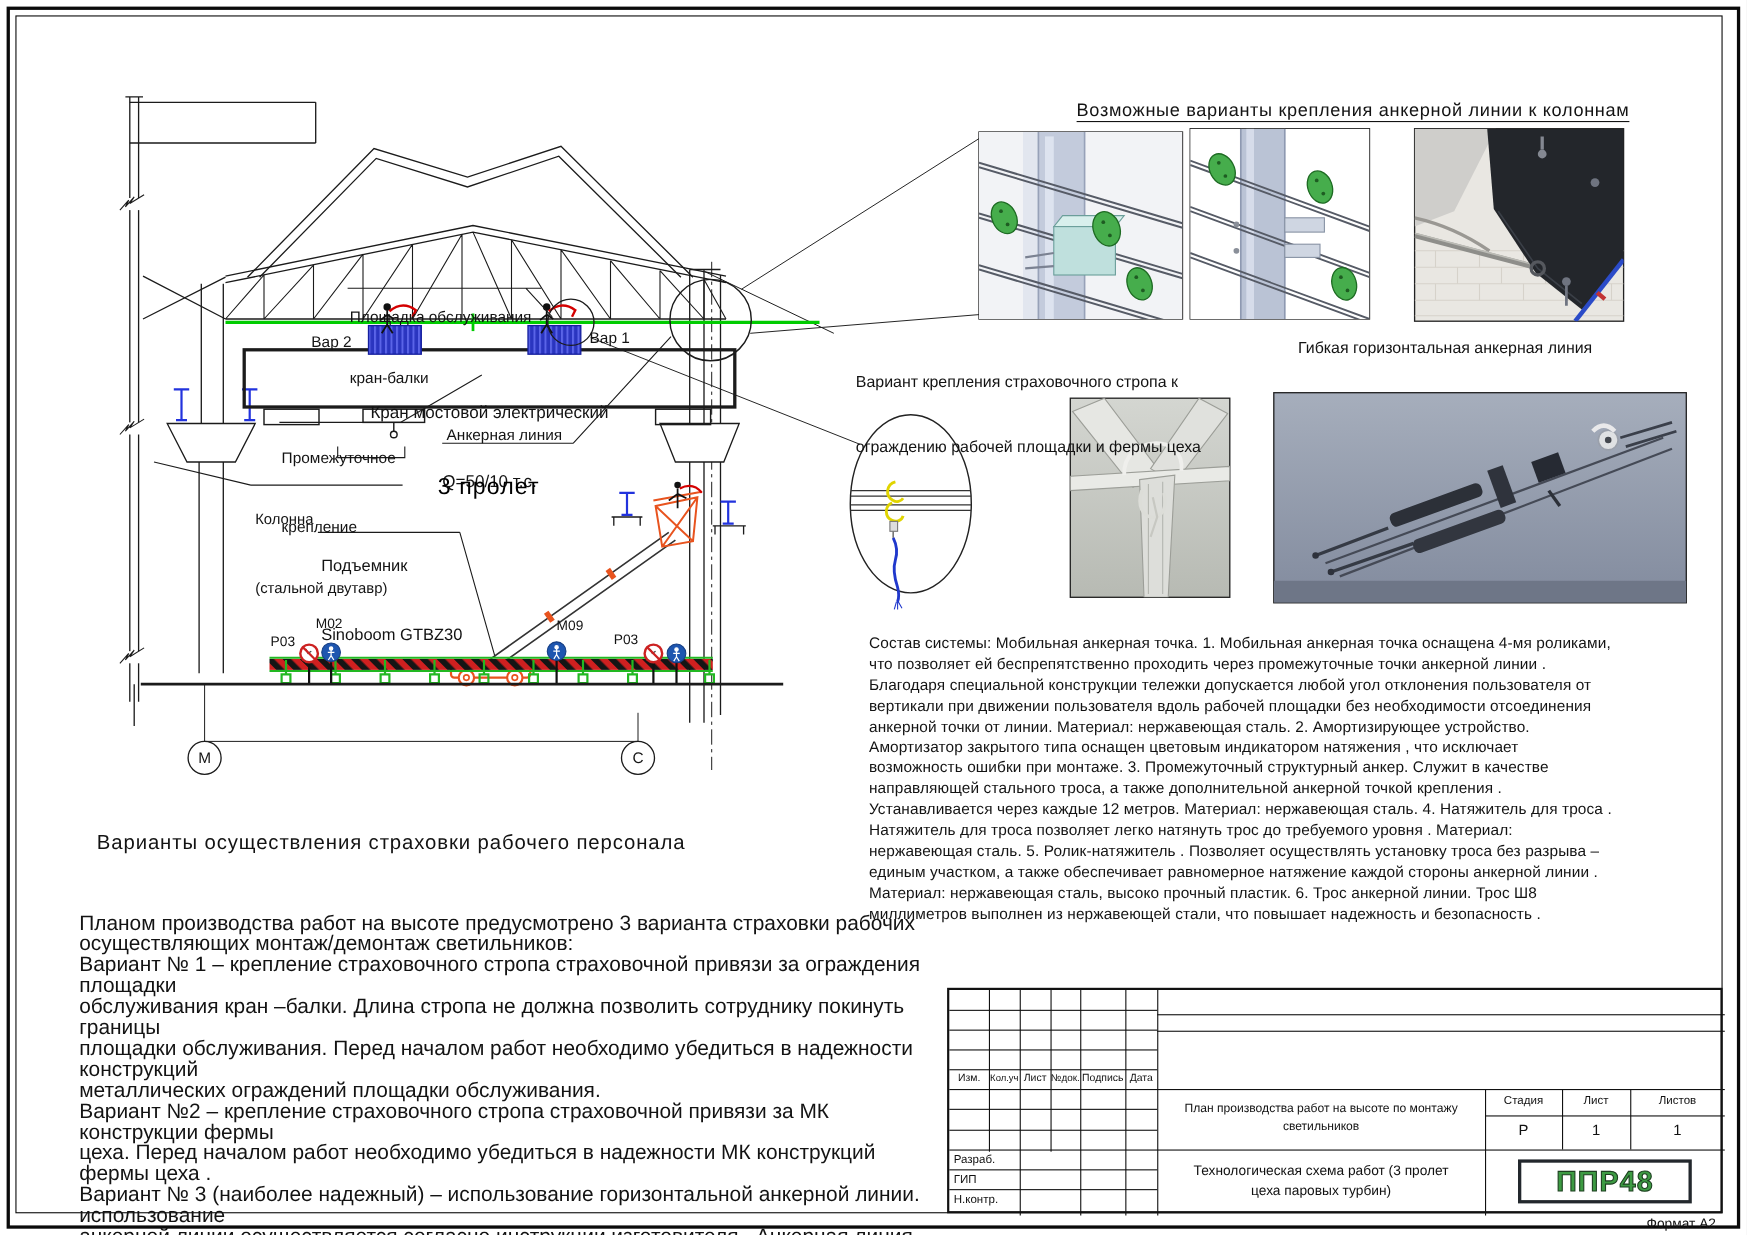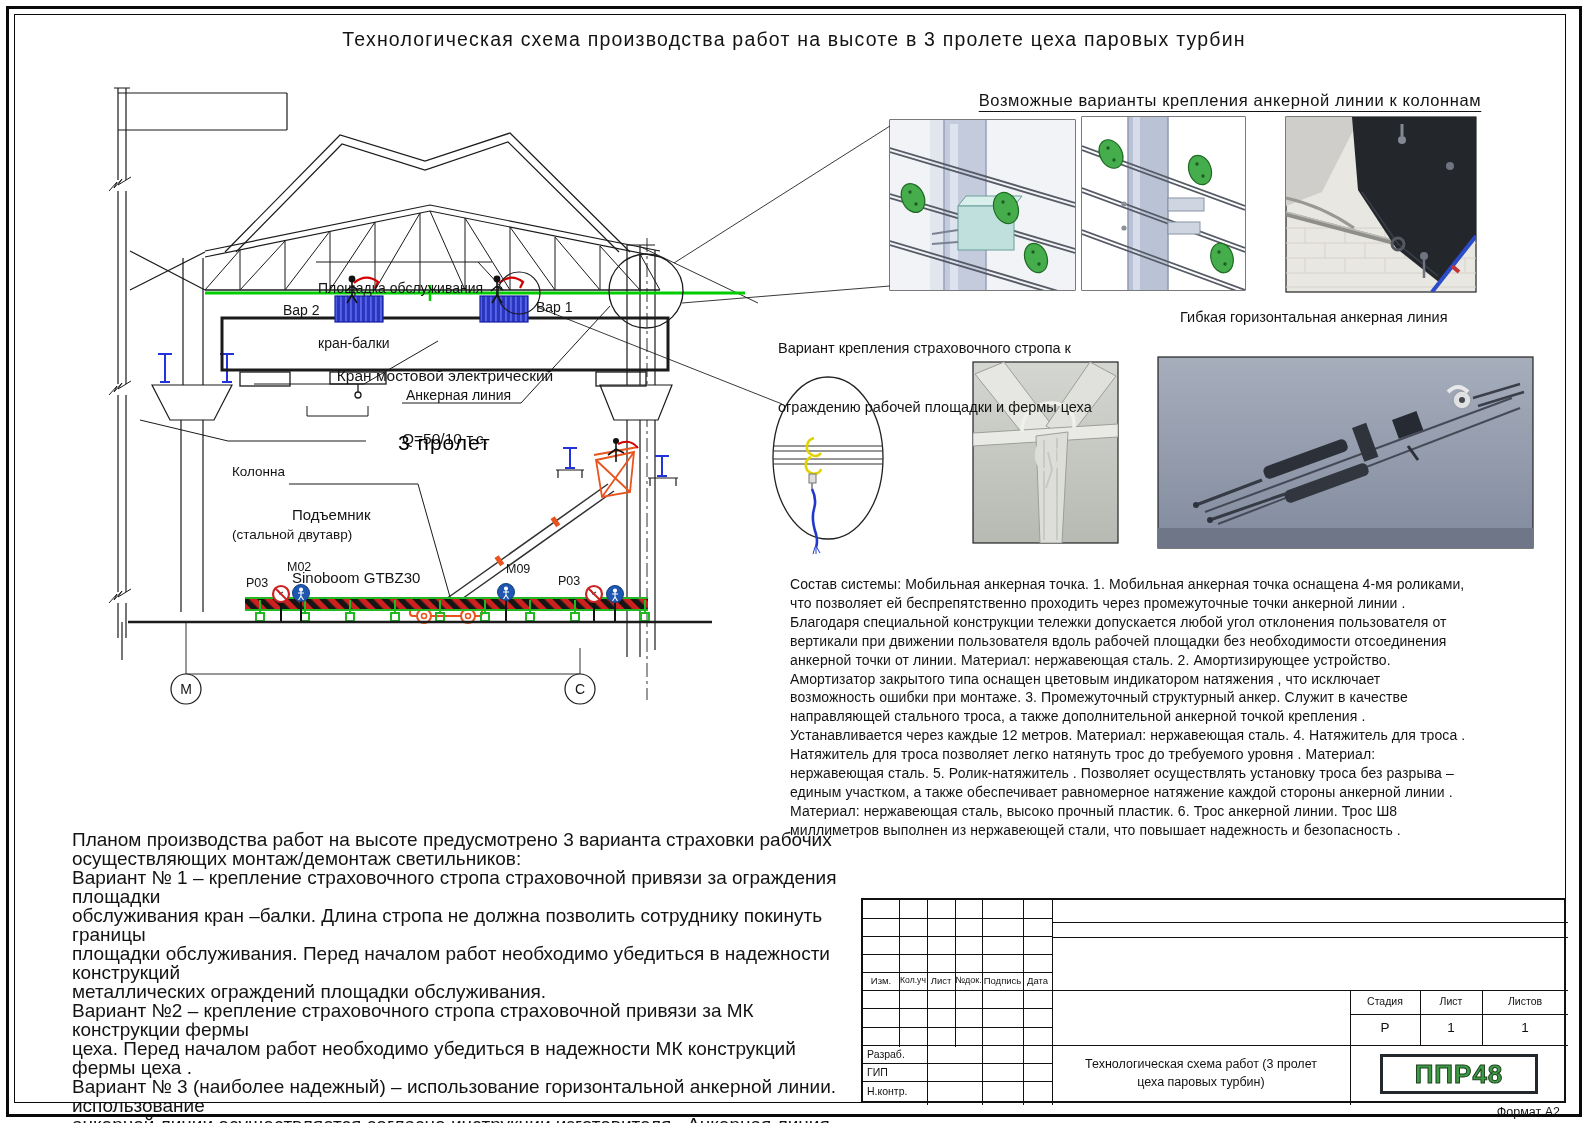--- a/index.html
+++ b/index.html
@@ -380,33 +380,36 @@
         <path d="M1408,446 l10,14" stroke="#2c3038" stroke-width="3"></path>
         <circle cx="1462" cy="400" r="9" fill="#dfe1e3" stroke="#9aa0ab" stroke-width="1.5"></circle>
         <circle cx="1462" cy="400" r="3" fill="#44484f"></circle>
         <path d="M1448,392 q10,-10 20,0" stroke="#e9e9eb" stroke-width="4" fill="none"></path>
         <path d="M1473,398 L1520,384 M1478,406 L1524,392" stroke="#3a3f4a" stroke-width="2.5"></path>
       </g>
     </g>
 
   </svg>
 
-  <div class="lbl page-title">Технологическая схема производства работ на высоте в 3 пролете цеха паровых турбин</div>
 
   <div class="lbl" style="left:318px;top:242px;font-size:14px;">
     <div>Площадка обслуживания</div>
     <div>кран-балки</div>
   </div>
 
   <div class="lbl variants-heading">Возможные варианты крепления анкерной линии к колоннам</div>
   <div class="lbl" style="left:283px;top:301px;font-size:14px;">Вар 2</div>
   <div class="lbl" style="left:536px;top:298px;font-size:14px;">Вар 1</div>
   <div class="lbl" style="left:224px;top:323px;width:442px;text-align:center;font-size:15.5px;line-height:21px;">
     <div>Кран мостовой электрический</div>
     <div>Q=50/10 т.с.</div>
+  </div>
+  <div class="lbl" style="left:256px;top:364px;font-size:14px;line-height:21px;">
+    <div>Промежуточное</div>
+    <div>крепление</div>
   </div>
   <div class="lbl" style="left:406px;top:386px;font-size:14px;">Анкерная линия</div>
   <div class="lbl" style="left:232px;top:419px;font-size:13.5px;line-height:21px;">
     <div>Колонна</div>
     <div>(стальной двутавр)</div>
   </div>
   <div class="lbl red" style="left:398px;top:429px;font-size:21px;letter-spacing:1px;">3 пролет</div>
   <div class="lbl" style="left:292px;top:462px;font-size:15px;line-height:21px;">
     <div>Подъемник</div>
     <div>Sinoboom GTBZ30</div>
@@ -431,20 +434,21 @@
 анкерной точки от линии. Материал: нержавеющая сталь. 2. Амортизирующее устройство.
 Амортизатор закрытого типа оснащен цветовым индикатором натяжения , что исключает
 возможность ошибки при монтаже. 3. Промежуточный структурный анкер. Служит в качестве
 направляющей стального троса, а также дополнительной анкерной точкой крепления .
 Устанавливается через каждые 12 метров. Материал: нержавеющая сталь. 4. Натяжитель для троса .
 Натяжитель для троса позволяет легко натянуть трос до требуемого уровня . Материал:
 нержавеющая сталь. 5. Ролик-натяжитель . Позволяет осуществлять установку троса без разрыва  –
 единым участком, а также обеспечивает равномерное натяжение каждой стороны анкерной линии .
 Материал: нержавеющая сталь, высоко прочный пластик. 6. Трос анкерной линии. Трос Ш8
 миллиметров выполнен из нержавеющей стали, что повышает надежность и безопасность .</div>
+  <div class="lbl pers-heading">Варианты осуществления страховки рабочего персонала</div>
   <div class="lbl pre pers-body" style="white-space:pre-line;">Планом производства работ на высоте предусмотрено  3 варианта страховки рабочих
 осуществляющих монтаж/демонтаж светильников:
 Вариант № 1 – крепление страховочного стропа страховочной привязи за ограждения площадки
 обслуживания кран –балки. Длина стропа не должна позволить сотруднику покинуть границы
 площадки обслуживания. Перед началом работ необходимо убедиться в надежности конструкций
 металлических ограждений площадки обслуживания.
 Вариант №2 – крепление страховочного стропа страховочной привязи за МК конструкции фермы
 цеха.  Перед началом работ необходимо убедиться в надежности МК конструкций фермы цеха .
 Вариант № 3 (наиболее надежный) – использование горизонтальной анкерной линии. использование
 анкерной линии осуществляется согласно инструкции изготовителя . Анкерная линия крепится минимум
@@ -482,20 +486,22 @@
     <div class="txt c" style="left:36px;width:28px;top:75px;font-size:8.6px;">Кол.уч</div>
     <div class="txt c" style="left:64px;width:28px;top:75px;font-size:9.5px;">Лист</div>
     <div class="txt c" style="left:92px;width:27px;top:75px;font-size:9px;">№док.</div>
     <div class="txt c" style="left:119px;width:41px;top:75px;font-size:9.5px;">Подпись</div>
     <div class="txt c" style="left:160px;width:29px;top:75px;font-size:9.5px;">Дата</div>
 
     <div class="txt" style="left:4px;top:148px;font-size:10.5px;">Разраб.</div>
     <div class="txt" style="left:4px;top:166px;font-size:10.5px;">ГИП</div>
     <div class="txt" style="left:4px;top:185px;font-size:10.5px;">Н.контр.</div>
 
+    <div class="txt c" style="left:192px;top:100px;width:292px;font-size:11px;line-height:16px;white-space:pre-line;">План производства работ на высоте по монтажу
+светильников</div>
     <div class="txt c" style="left:192px;top:155px;width:292px;font-size:12.5px;line-height:18px;white-space:pre-line;">Технологическая схема работ (3 пролет
 цеха паровых турбин)</div>
 
     <div class="txt c" style="left:487px;width:70px;top:95px;font-size:10.5px;">Стадия</div>
     <div class="txt c" style="left:557px;width:62px;top:95px;font-size:10.5px;">Лист</div>
     <div class="txt c" style="left:619px;width:86px;top:95px;font-size:10.5px;">Листов</div>
     <div class="txt c" style="left:487px;width:70px;top:120px;font-size:13.5px;">Р</div>
     <div class="txt c" style="left:557px;width:62px;top:120px;font-size:13.5px;">1</div>
     <div class="txt c" style="left:619px;width:86px;top:120px;font-size:13.5px;">1</div>
 

